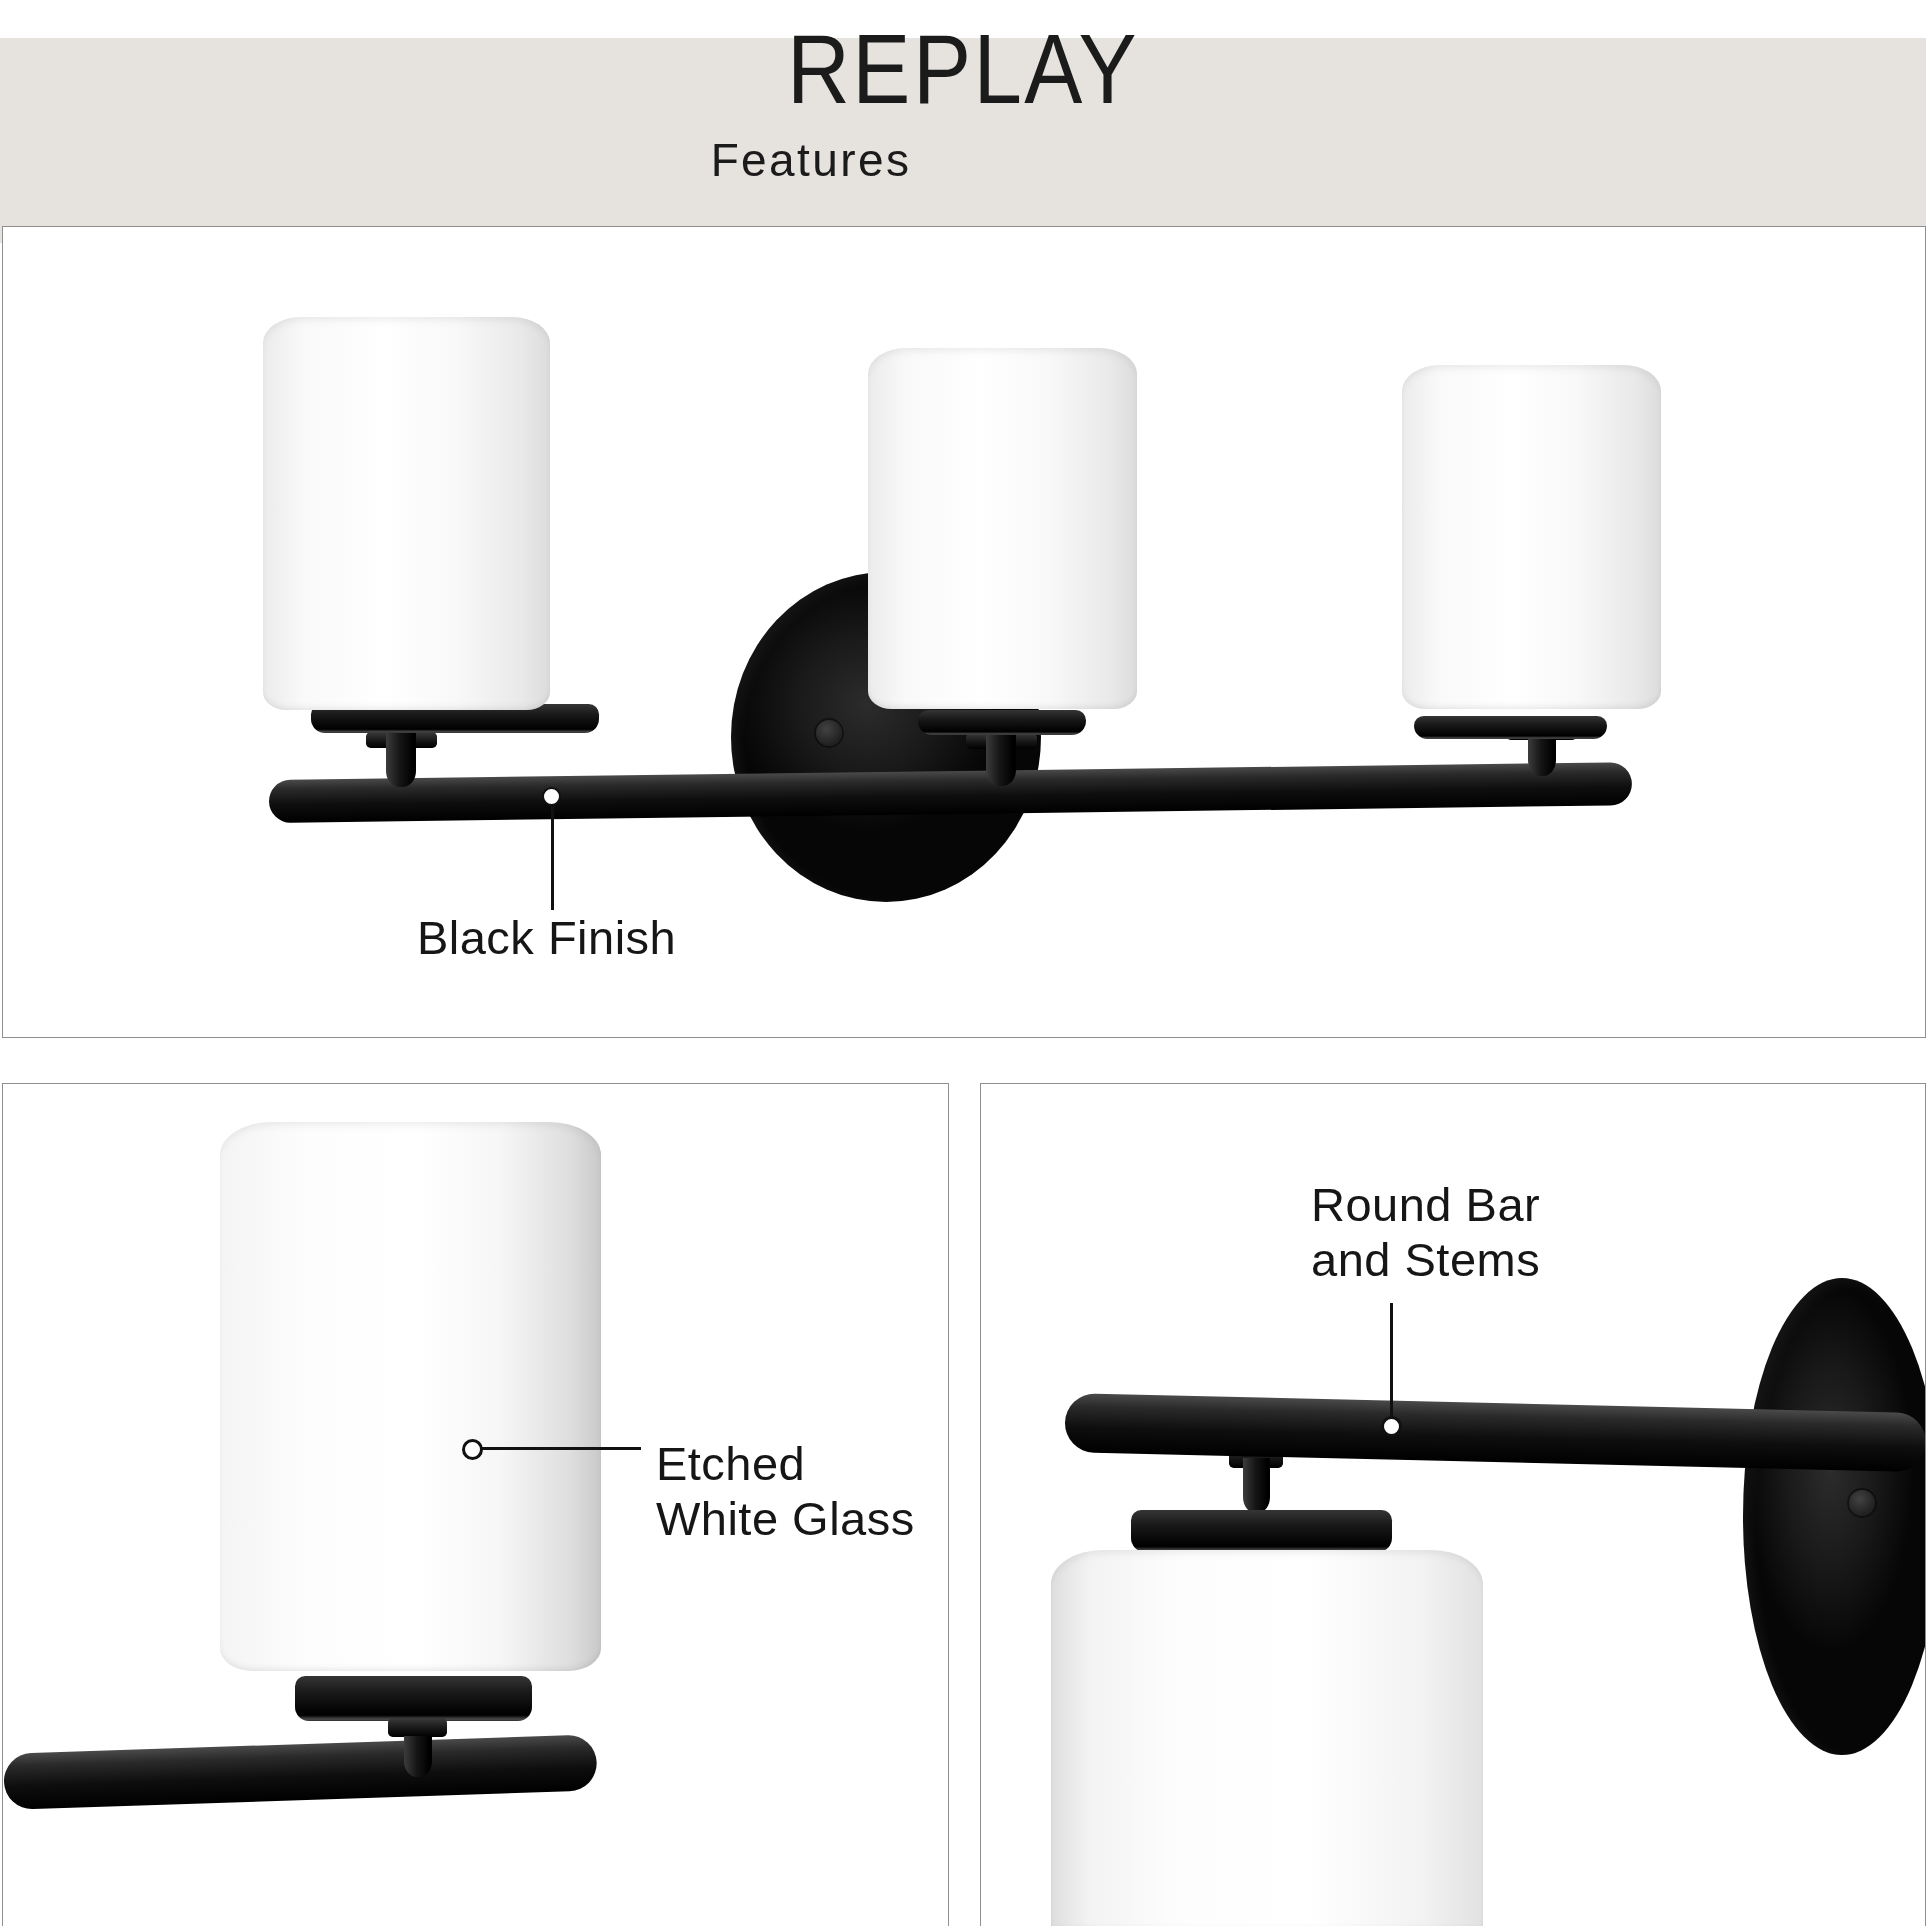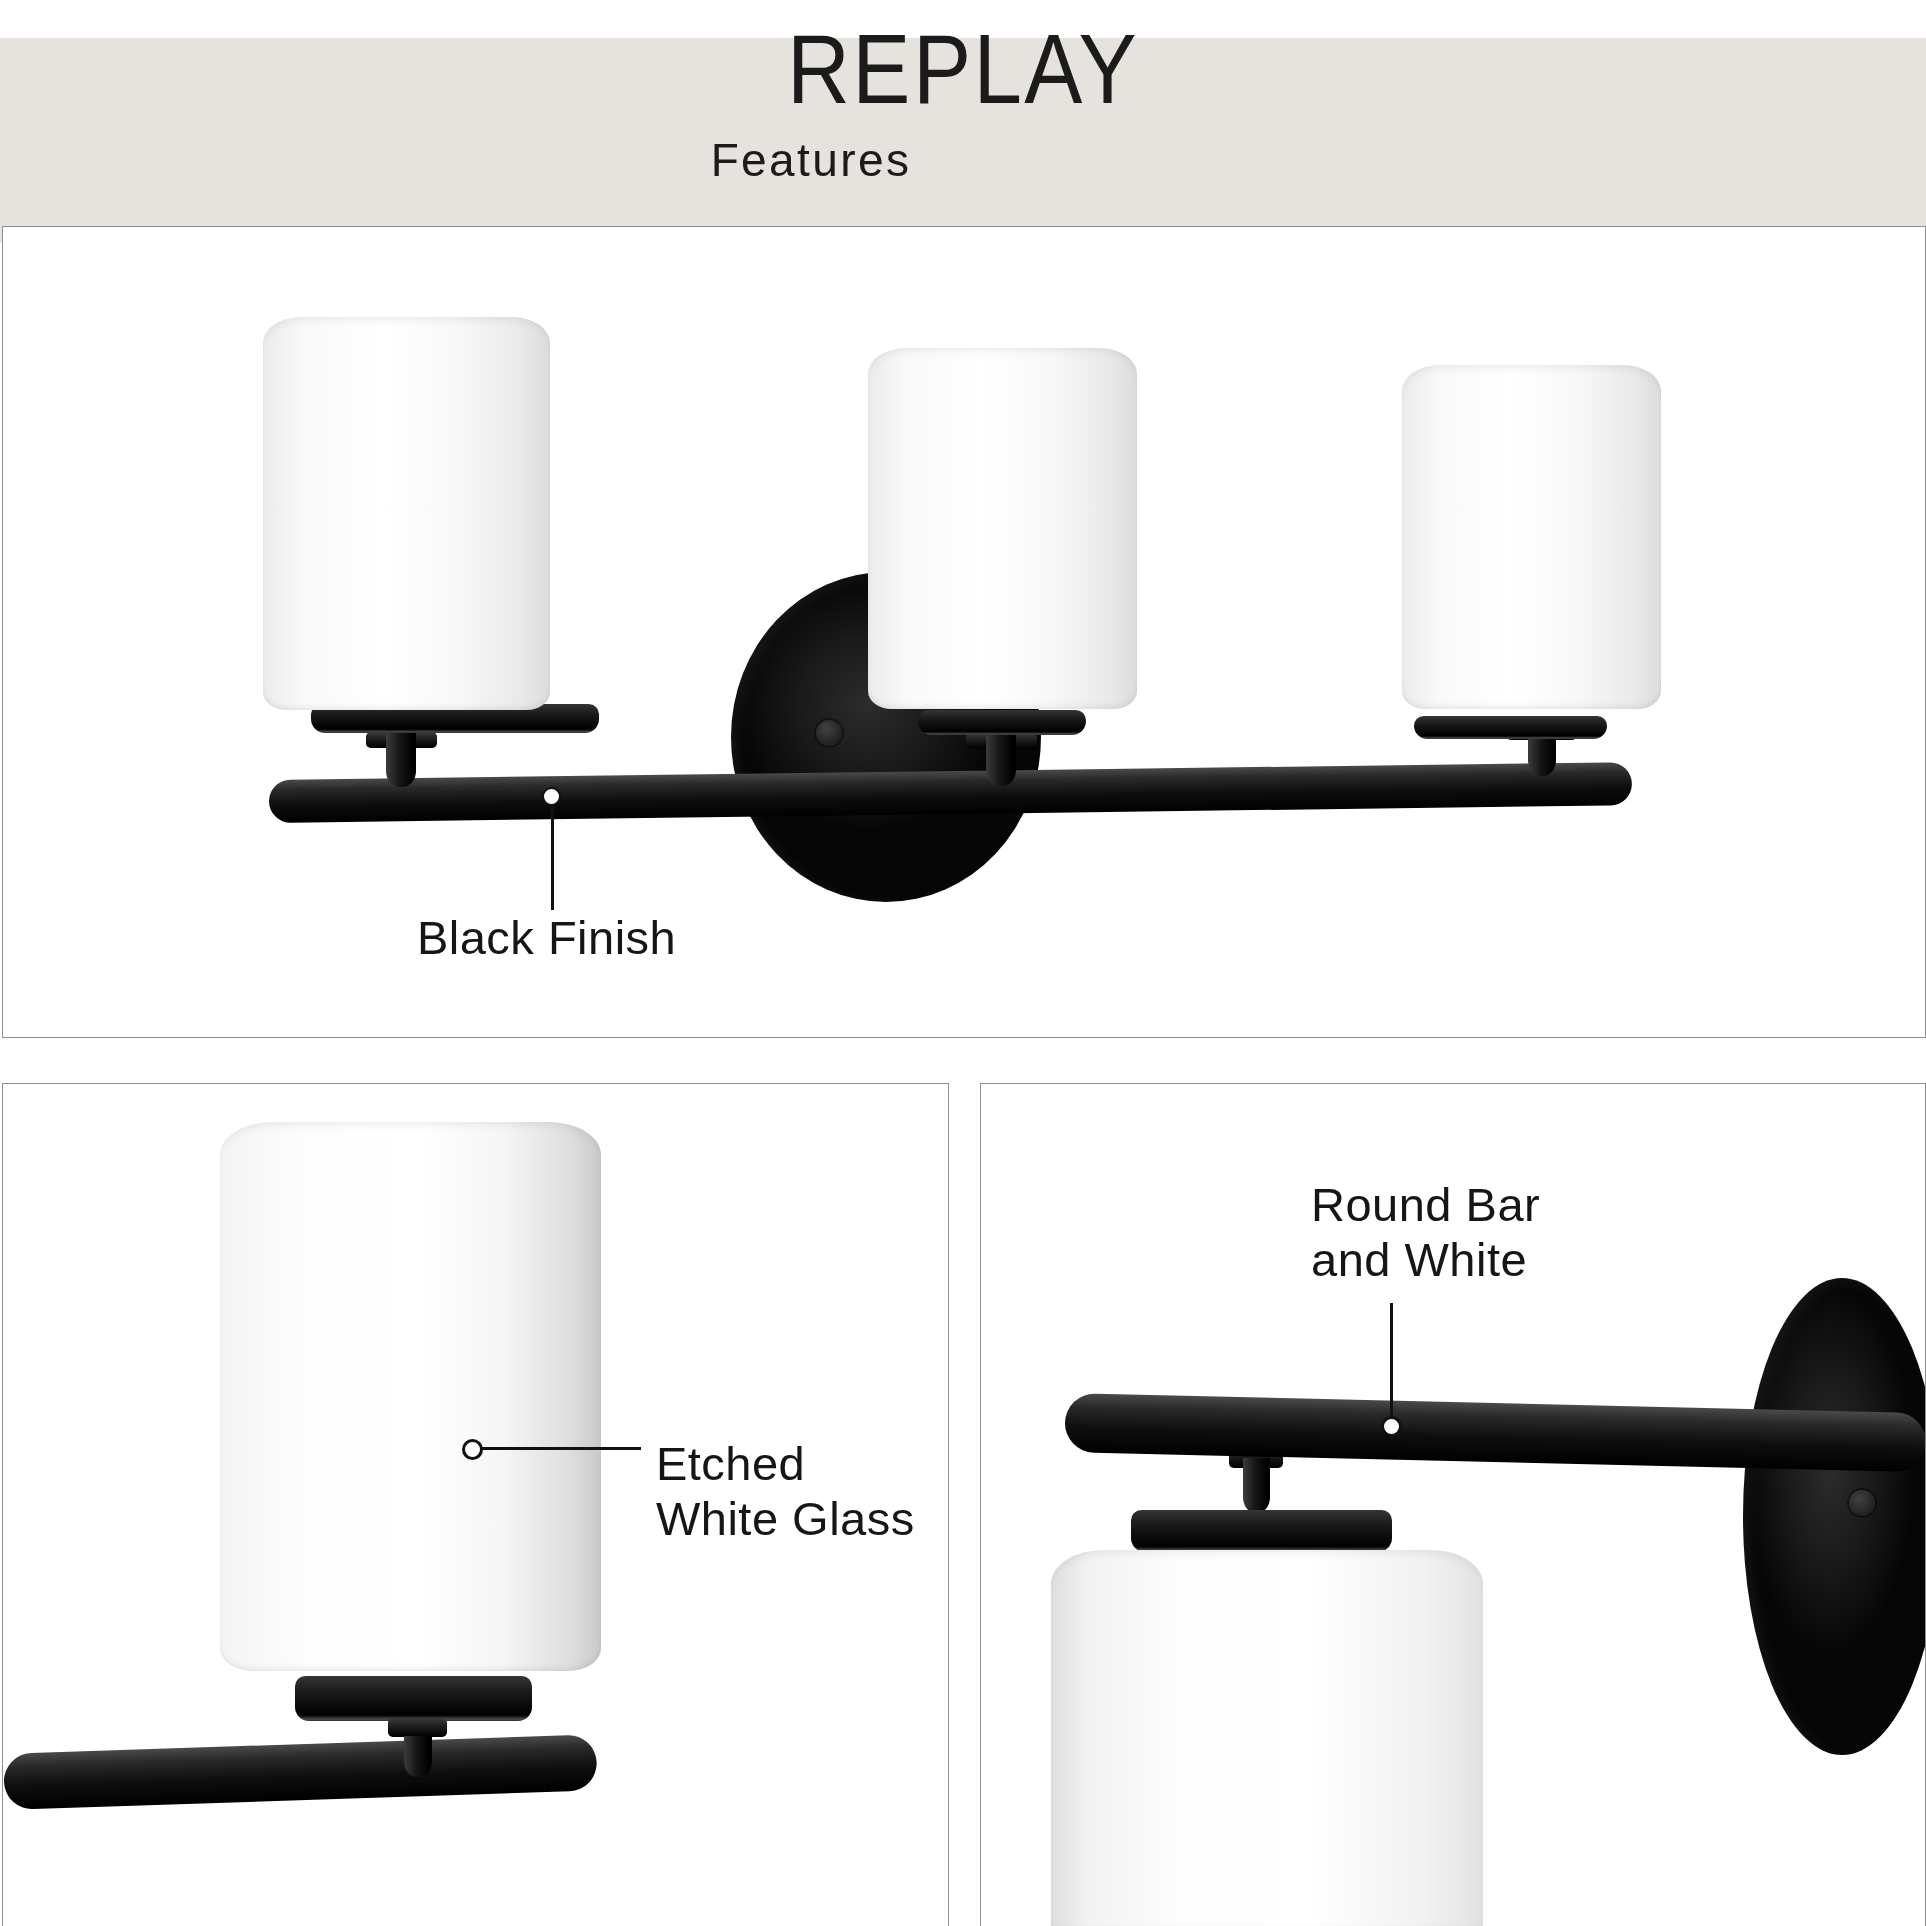--- a/index.html
+++ b/index.html
@@ -110,20 +110,20 @@
     <div class="bar abs" style="left:84px;top:309px;width:861px;height:59px;border-radius:30px;
          transform:rotate(1.35deg);transform-origin:left center;"></div>
 
     <div class="holder abs" style="left:150px;top:426px;width:261px;height:42px;"></div>
     <div class="glass abs" style="left:70px;top:466px;width:432px;height:381px;
          border-radius:52px 52px 0 0 / 34px 34px 0 0;
          background:linear-gradient(to right,#dedede 0%,#f3f3f3 9%,#fdfdfd 30%,#ffffff 60%,#f2f2f2 86%,#e2e2e2 100%);"></div>
 
     <div class="callout-label abs" style="left:300px;top:93px;margin-left:30px;">
       <div>Round Bar</div>
-      <div>and White</div>
+      <div>and Stems</div>
     </div>
     <div class="callout-line abs" style="left:409px;top:219px;width:2.8px;height:114px;"></div>
     <div class="callout-circle abs" style="left:400px;top:332px;"></div>
   </div>
 
 </div>
 
 
 </body></html>

